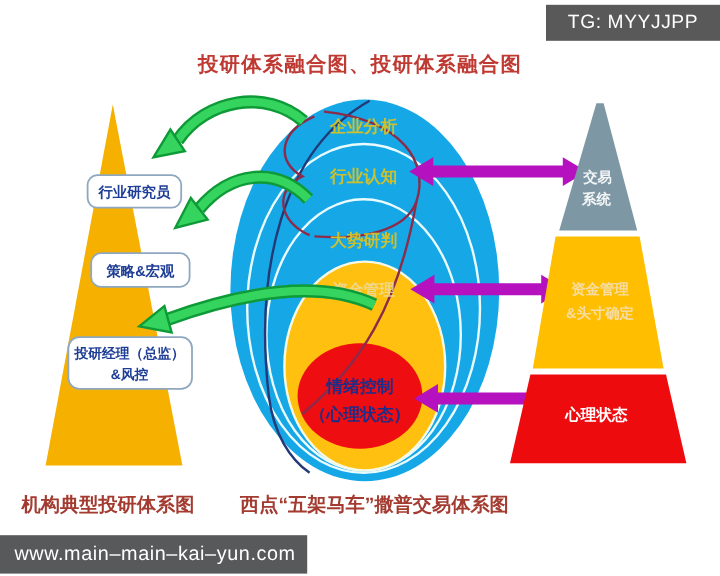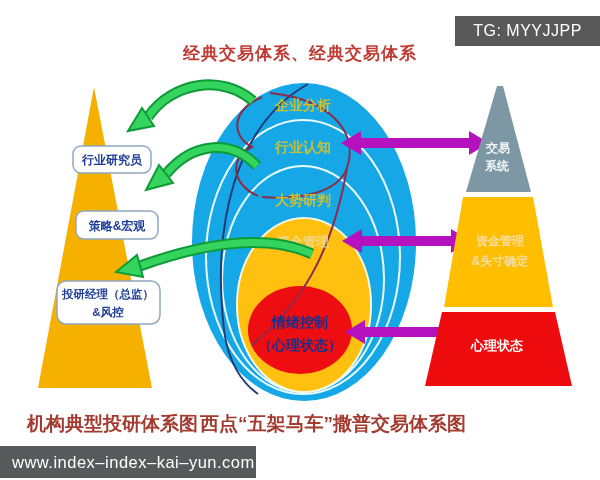--- a/index.html
+++ b/index.html
@@ -5,45 +5,45 @@
   html,body{margin:0;padding:0;background:#e9e9e9;}
   .stage{
     position:relative;width:600px;height:480px;background:#ffffff;
     font-family:"Liberation Sans","DejaVu Sans",sans-serif;overflow:hidden;
   }
   .title{
     position:absolute;left:0;top:42px;width:600px;text-align:center;
     font-size:17px;font-weight:bold;color:#c03a34;letter-spacing:1px;
   }
   .tg-badge{
-    position:absolute;right:0;top:16px;width:145px;height:30px;background:#595959;
+    position:absolute;right:0;top:4px;width:145px;height:30px;background:#595959;
     color:#ffffff;font-size:16px;display:flex;align-items:center;justify-content:center;
     letter-spacing:0.5px;
   }
   .watermark{
     position:absolute;left:0;top:446px;width:256px;height:32px;background:#58595b;
     color:#ffffff;font-size:16.5px;display:flex;align-items:center;padding-left:12px;
     box-sizing:border-box;letter-spacing:0.5px;
   }
   .caption{
-    position:absolute;top:411px;font-size:19px;font-weight:bold;color:#a33b30;
-    text-align:right;white-space:nowrap;
+    position:absolute;top:411px;font-size:16px;font-weight:bold;color:#a33b30;
+    text-align:left;white-space:nowrap;
   }
   .caption.left{left:18px;width:180px;}
   .caption.center{left:200px;width:228px;}
   .caption.right{left:432px;width:162px;}
   svg{position:absolute;left:0;top:0;}
   text{font-family:"Liberation Sans","DejaVu Sans",sans-serif;}
 </style>
 </head>
 <body>
 
 <div class="stage">
 
-  <div class="title">经典交易体系、经典交易体系</div>
+  <div class="title">投研体系融合图、投研体系融合图</div>
 
   <div class="tg-badge">TG: MYYJJPP</div>
 
   <svg width="600" height="480" viewBox="0 0 600 480">
 
     <polygon points="94,87 38,388 152,388" fill="#f5b000"></polygon>
 
     <ellipse cx="304" cy="242" rx="112" ry="159" fill="#16a7e7"></ellipse>
     <ellipse cx="303" cy="257" rx="97" ry="137" fill="none" stroke="#e9fbff" stroke-width="2"></ellipse>
     <ellipse cx="303" cy="279" rx="81" ry="113" fill="none" stroke="#e9fbff" stroke-width="2"></ellipse>
@@ -103,15 +103,15 @@
     <text x="498" y="152" text-anchor="middle" font-size="12" font-weight="bold" fill="#f2f5f6">交易</text>
     <text x="497" y="170" text-anchor="middle" font-size="12" font-weight="bold" fill="#f2f5f6">系统</text>
     <text x="500" y="245" text-anchor="middle" font-size="12" font-weight="bold" fill="#f3e6d8" opacity="0.75">资金管理</text>
     <text x="500" y="265" text-anchor="middle" font-size="12" font-weight="bold" fill="#f3e6d8" opacity="0.75">&amp;头寸确定</text>
     <text x="497" y="350" text-anchor="middle" font-size="13" font-weight="bold" fill="#ffffff">心理状态</text>
   </svg>
 
   <div class="caption left">机构典型投研体系图</div>
   <div class="caption center">西点“五架马车”撒普交易体系图</div>
 
-  <div class="watermark">www.index–index–kai–yun.com</div>
+  <div class="watermark">www.main–main–kai–yun.com</div>
 
 </div>
 
 </body></html>

